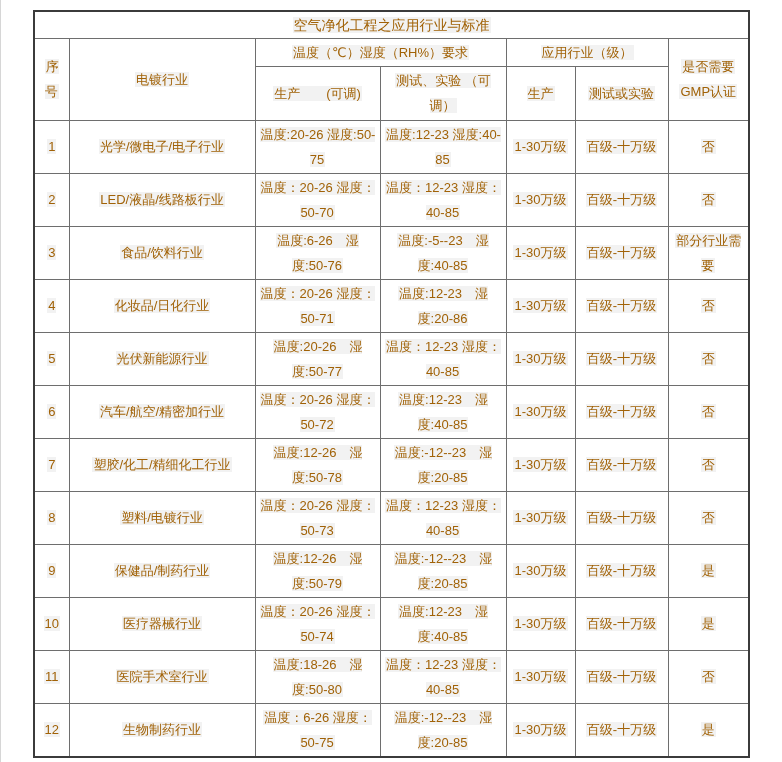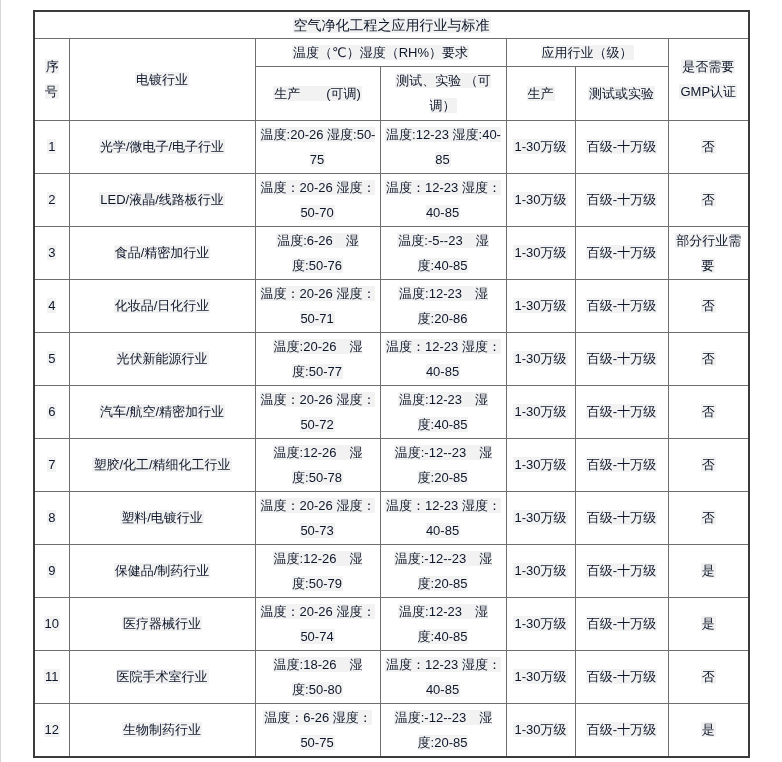--- a/index.html
+++ b/index.html
@@ -22,21 +22,21 @@
     height: 762px;
     background: #d6d6d6;
   }
   table.std-table {
     position: absolute;
     left: 33px;
     top: 10px;
     width: 715px;
     border-collapse: collapse;
     table-layout: fixed;
-    color: #0f172a;
+    color: #a16207;
     font-size: 13px;
     border: 2px solid #3b3b3b;
   }
   table.std-table td {
     border: 1px solid #6e6e6e;
     text-align: center;
     vertical-align: middle;
     padding: 1px 4px;
     line-height: 25px;
     font-weight: normal;
@@ -105,21 +105,21 @@
         <td><span class="hl">2</span></td>
         <td><span class="hl">LED/液晶/线路板行业</span></td>
         <td><span class="hl">温度：20-26 湿度：50-70</span></td>
         <td><span class="hl">温度：12-23 湿度：40-85</span></td>
         <td><span class="hl">1-30万级</span></td>
         <td><span class="hl">百级-十万级</span></td>
         <td><span class="hl">否</span></td>
       </tr>
       <tr>
         <td><span class="hl">3</span></td>
-        <td><span class="hl">食品/精密加行业</span></td>
+        <td><span class="hl">食品/饮料行业</span></td>
         <td><span class="hl">温度:6-26　湿度:50-76</span></td>
         <td><span class="hl">温度:-5--23　湿度:40-85</span></td>
         <td><span class="hl">1-30万级</span></td>
         <td><span class="hl">百级-十万级</span></td>
         <td><span class="hl">部分行业需要</span></td>
       </tr>
       <tr>
         <td><span class="hl">4</span></td>
         <td><span class="hl">化妆品/日化行业</span></td>
         <td><span class="hl">温度：20-26 湿度：50-71</span></td>

